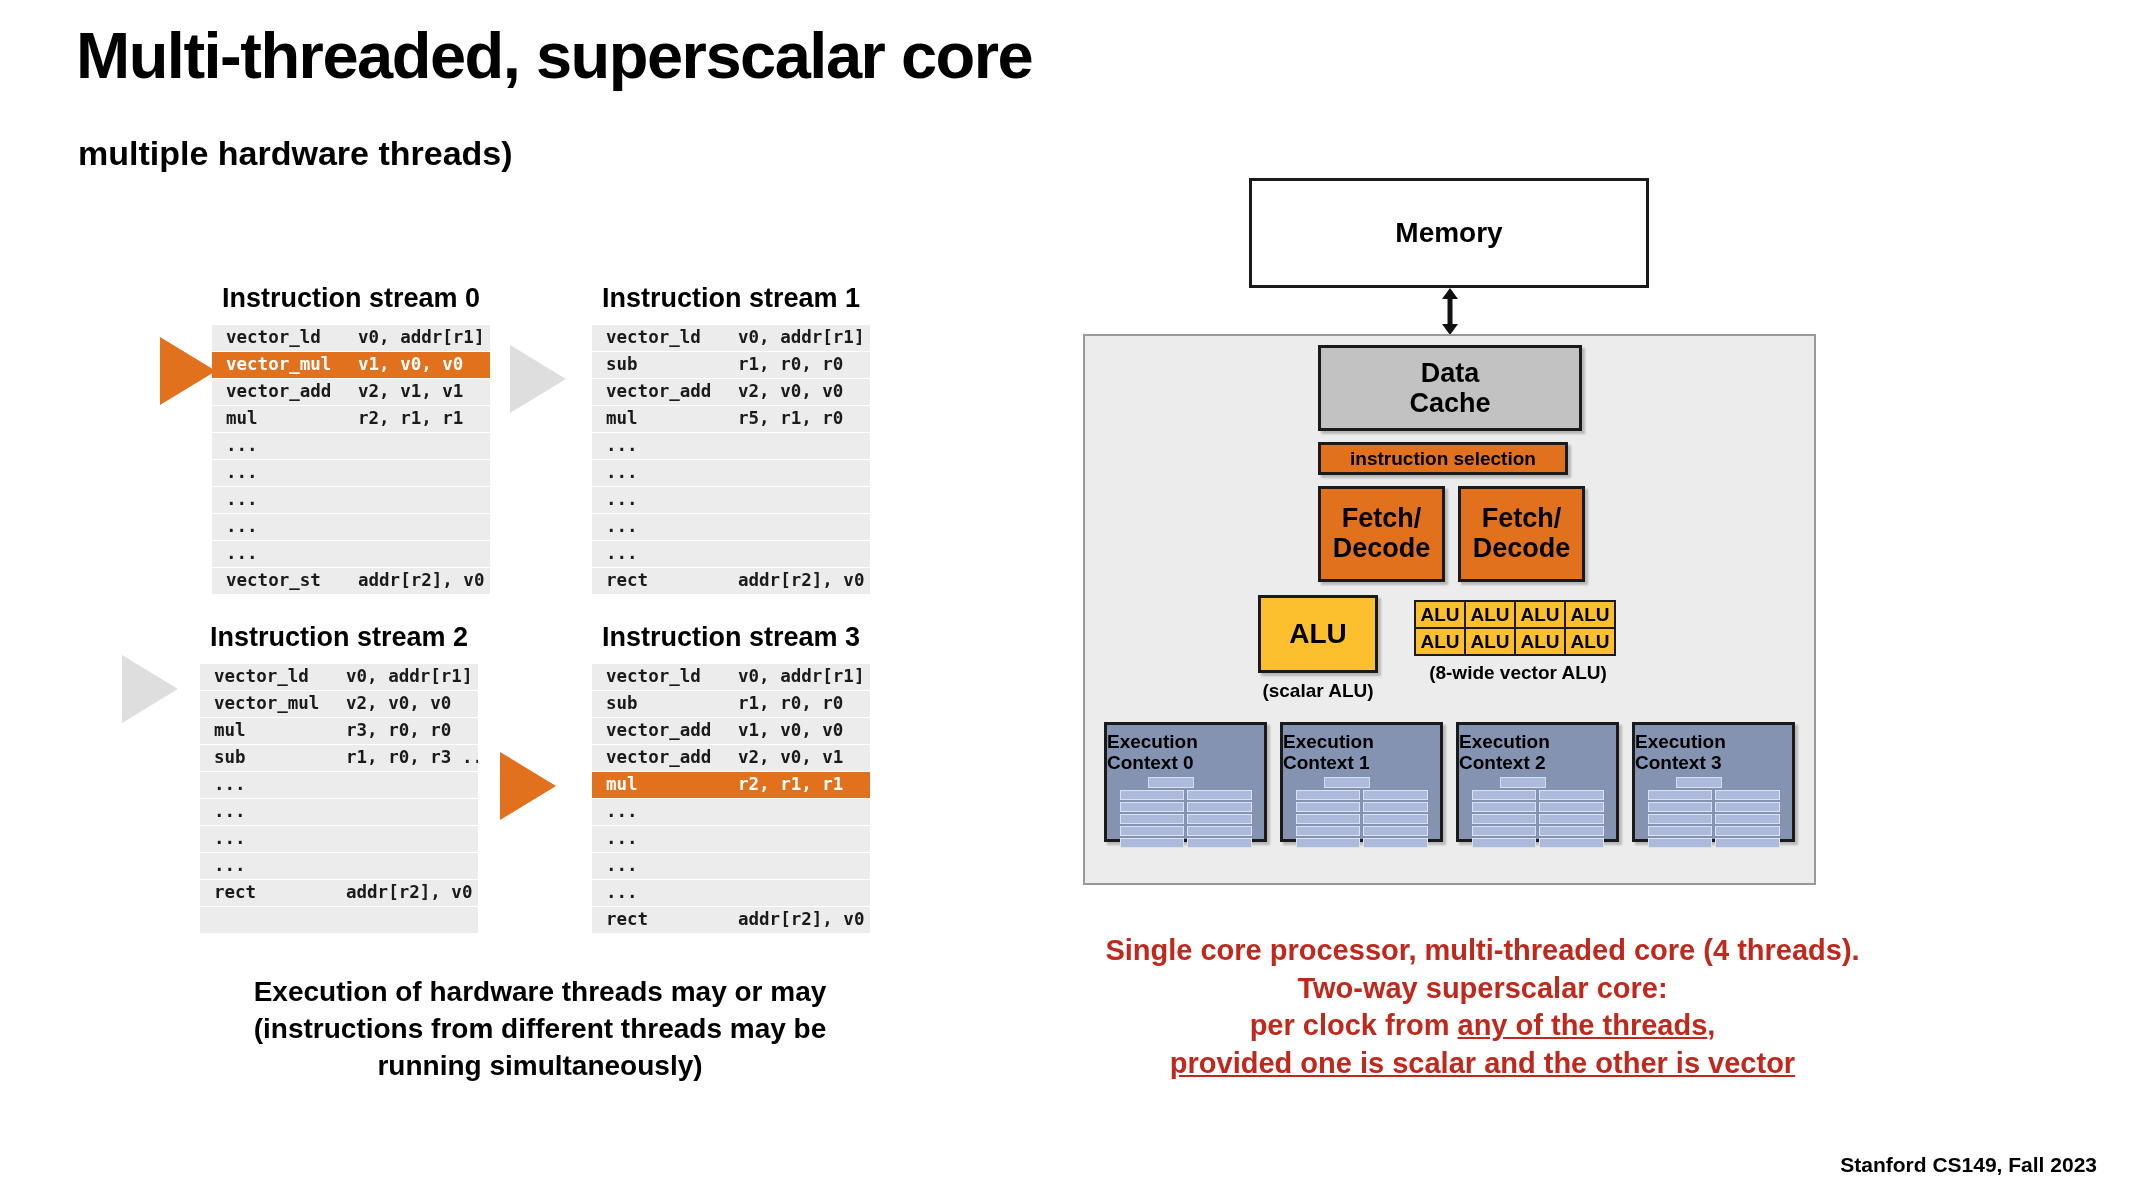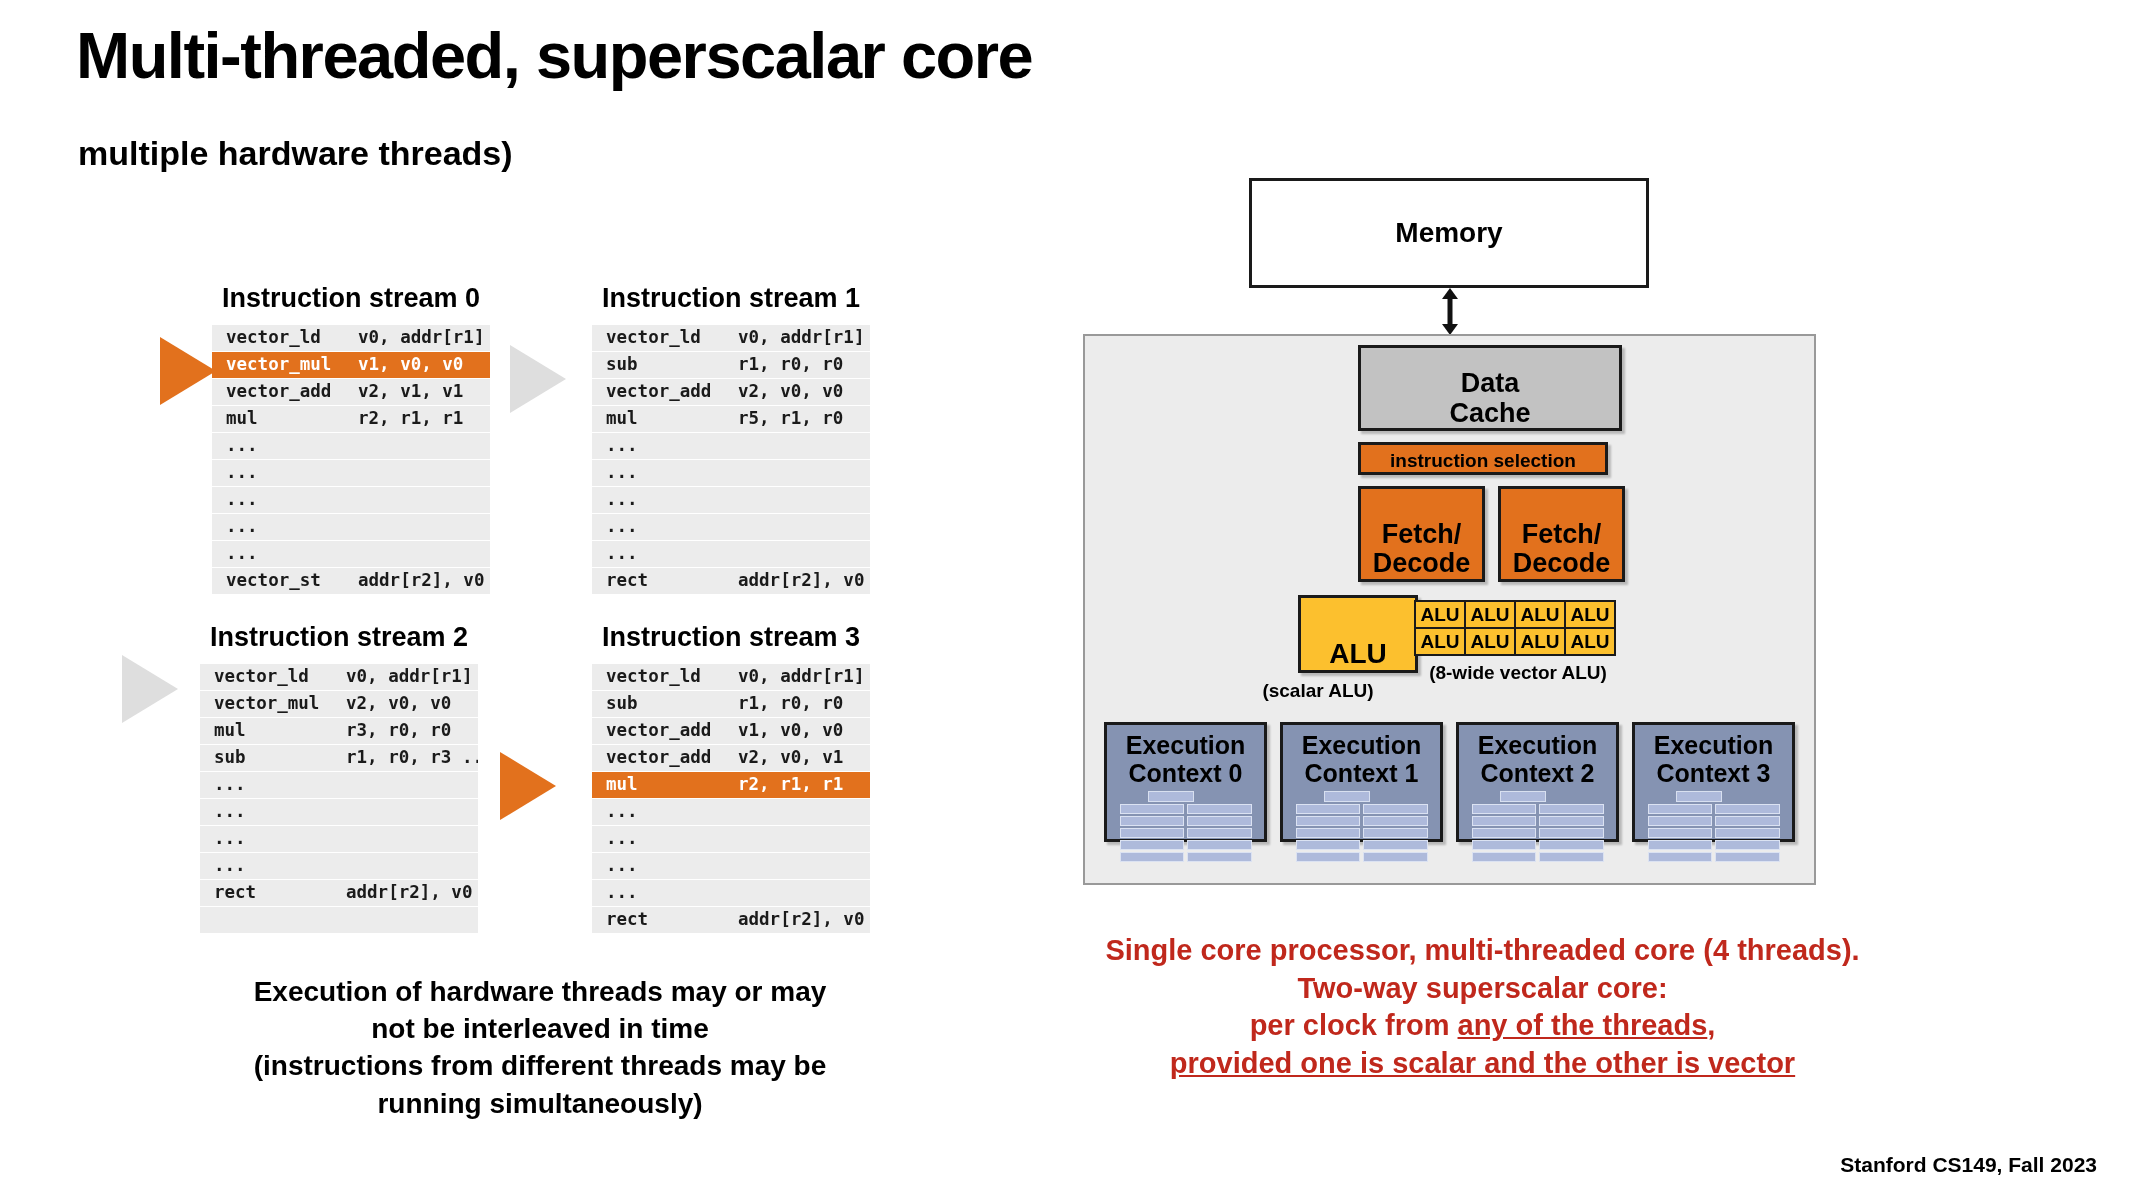--- a/index.html
+++ b/index.html
@@ -133,27 +133,26 @@
     background: #ececec;
     border: 2px solid #999999;
     box-sizing: border-box;
   }
 
   .blk {
     position: absolute;
     box-sizing: border-box;
     border: 3px solid #1a1a1a;
     display: flex;
-    align-items: flex-end;
+    align-items: center;
     justify-content: center;
     text-align: center;
     font-weight: bold;
     color: #000000;
     box-shadow: 3px 3px 2px rgba(0,0,0,0.22);
-    margin-left: 40px;
   }
 
   .data-cache {
     left: 1318px; top: 345px;
     width: 264px; height: 86px;
     background: #c2c2c2;
     font-size: 27px;
     line-height: 1.12;
   }
   .instr-sel {
@@ -227,22 +226,21 @@
     position: absolute;
     box-sizing: border-box;
     border: 3px solid #1a1a1a;
     background: #8593b2;
     width: 163px;
     height: 120px;
     top: 722px;
     box-shadow: 3px 3px 2px rgba(0,0,0,0.22);
   }
   .exec-ctx .ec-title {
-    text-align: center;
-    font-size: 25px;
+    font-size: 19px;
     font-weight: bold;
     line-height: 1.13;
     color: #000000;
     padding-top: 6px;
   }
   .regfile {
     position: relative;
     margin: 3px auto 0 auto;
     width: 132px;
   }
@@ -363,21 +361,20 @@
       <div class="code-row"><span class="op">...</span><span></span></div>
       <div class="code-row"><span class="op">...</span><span></span></div>
       <div class="code-row"><span class="op">...</span><span></span></div>
       <div class="code-row"><span class="op">rect</span><span>addr[r2], v0</span></div>
     </div>
 </div>
 <div class="tri orange" style="left:500px; top:752px;"></div>
 
 <div class="left-caption">
   <div>Execution of hardware threads may or may</div>
-  <div>not be interleaved in time</div>
   <div>(instructions from different threads may be</div>
   <div>running simultaneously)</div>
 </div>
 
 <div class="memory-box">
   <span>Memory</span>
 </div>
 
 <svg class="mem-arrow" viewBox="0 0 22 47">
   <line x1="11" y1="6" x2="11" y2="41" stroke="#111" stroke-width="5"></line>

